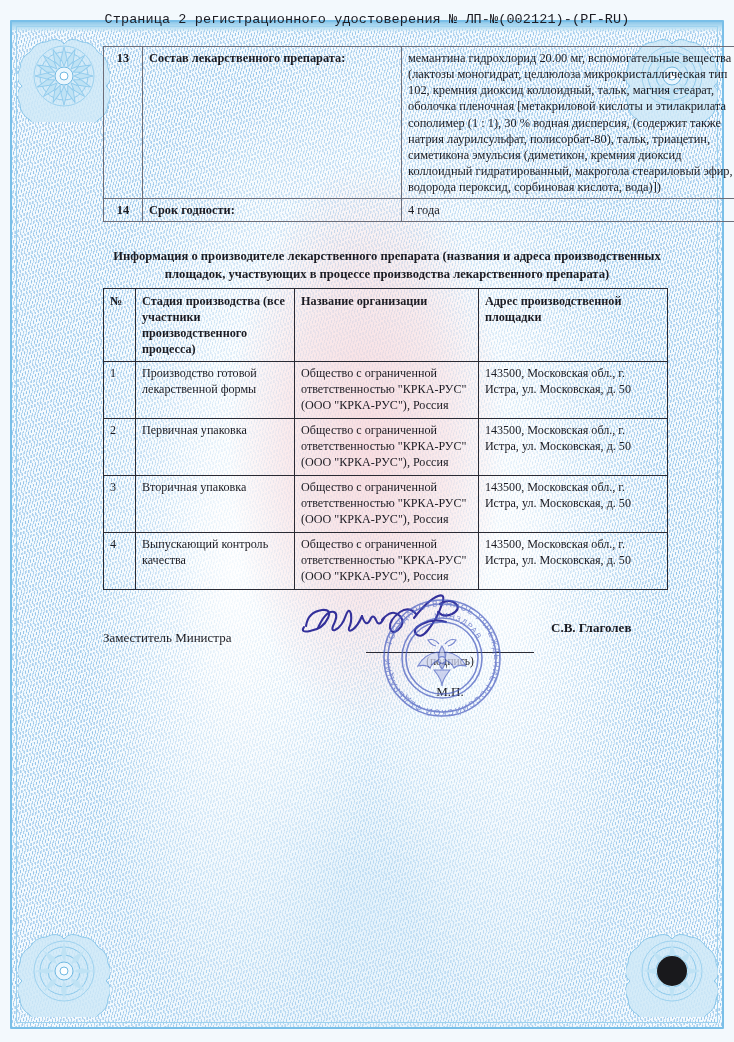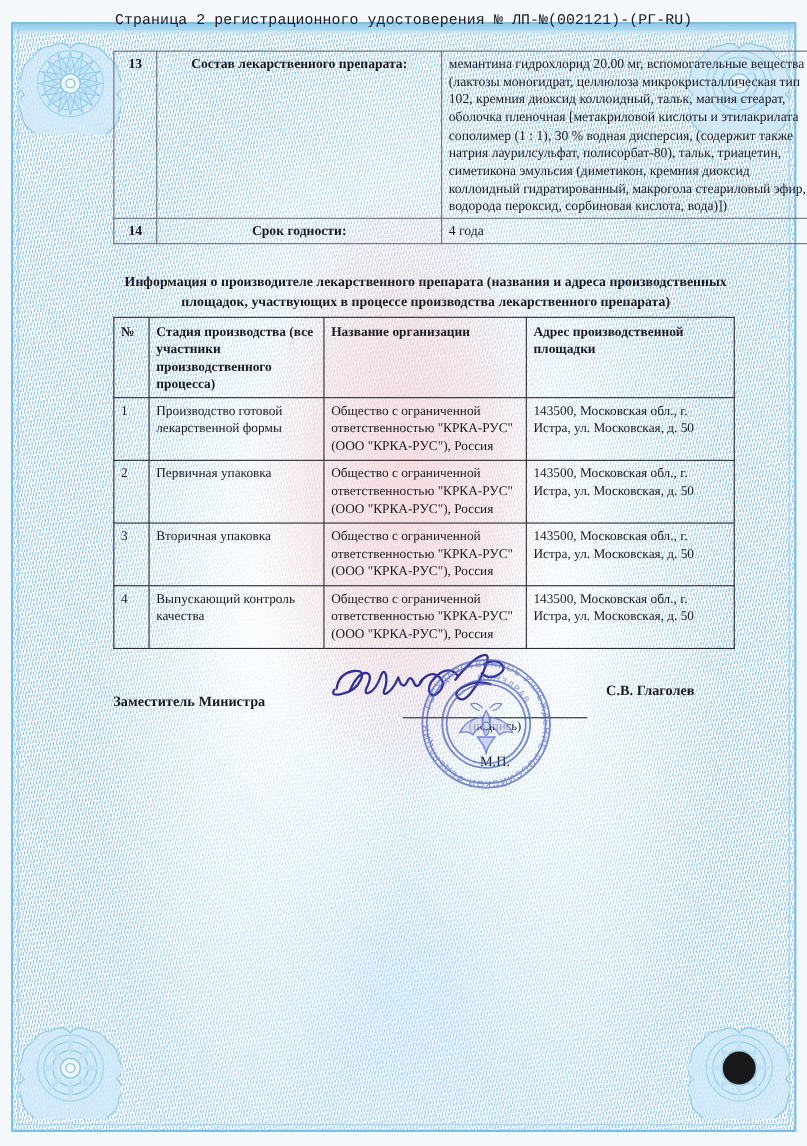--- a/index.html
+++ b/index.html
@@ -110,21 +110,21 @@
     border-collapse: collapse;
     font-size: 12.4px;
   }
   #table-spec td {
     border: 1px solid #6d6d78;
     padding: 3px 6px;
     vertical-align: top;
     line-height: 1.30;
   }
   .c-num   { width: 26px;  text-align: center; font-weight: bold; }
-  .c-label { width: 246px; font-weight: bold; text-align: center; }
+  .c-label { width: 246px; font-weight: bold; }
   .c-value { text-align: left; }
 
   
   #manuf-intro {
     position: absolute;
     left: 103px; top: 248px;
     width: 568px;
     text-align: center;
     font-size: 12.6px;
     line-height: 1.42;
@@ -154,21 +154,21 @@
   .m-addr  { width: 187px; }
   #table-manuf tbody td { font-size: 12.1px; }
   #table-manuf tbody tr { height: 52px; }
   #table-manuf thead tr { height: 66px; }
 
   
   #sign-title {
     position: absolute;
     left: 103px; top: 630px;
     font-size: 13px;
-    font-weight: bold;
+    font-weight: normal;
   }
   #sign-line {
     position: absolute;
     left: 366px; top: 652px;
     width: 168px;
     border-bottom: 1.3px solid #2a2a33;
   }
   #sign-caption {
     position: absolute;
     left: 366px; top: 655px;

